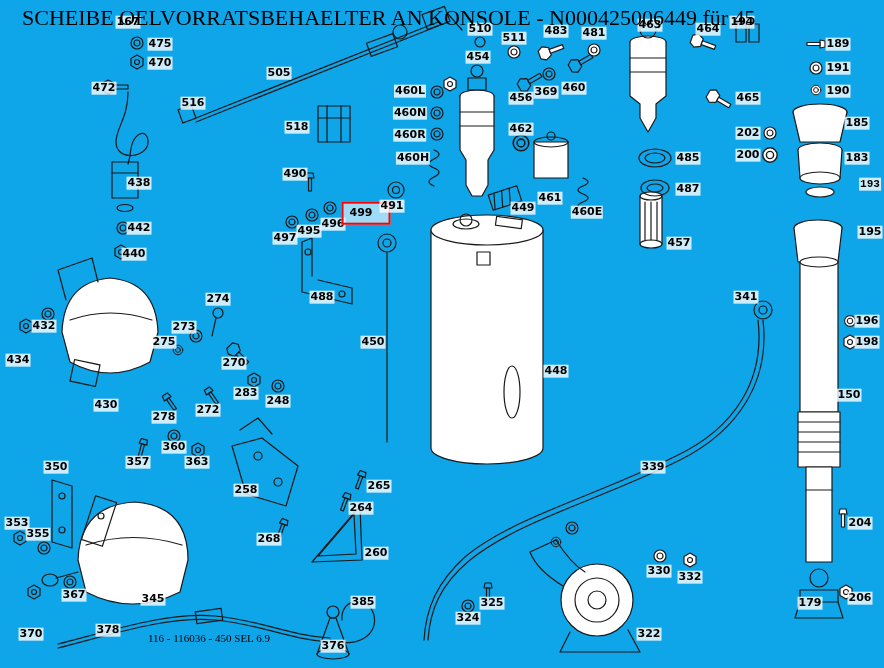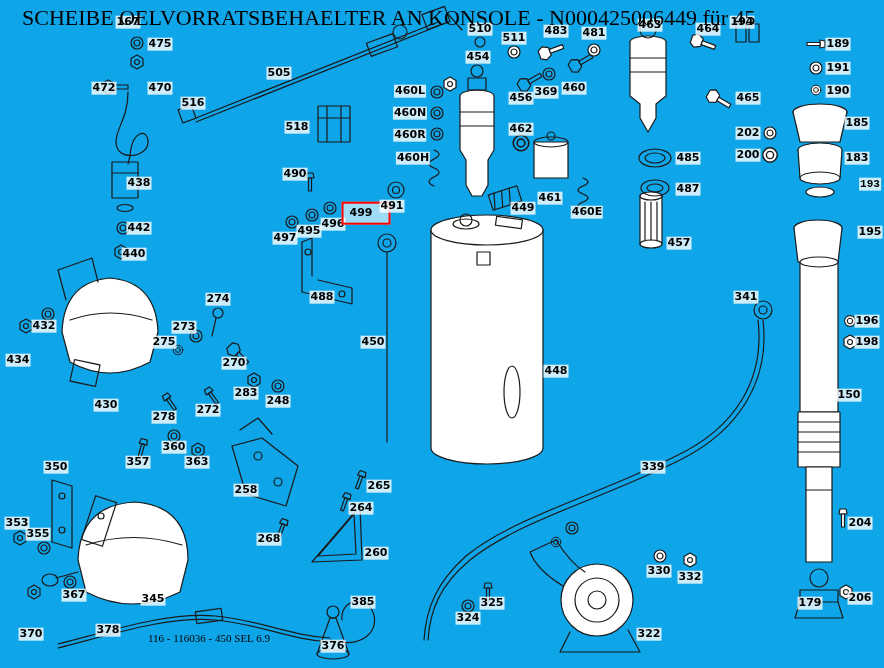--- a/index.html
+++ b/index.html
@@ -309,21 +309,21 @@
         <use href="#washer" transform="translate(660,556)"></use>
         <use href="#nut" transform="translate(690,560)"></use>
       </g>
 
     </g>
   </svg>
 
   <div class="labels-layer" id="labels">
       <span class="part-label" style="left: 128px; top: 22px;">167</span>
       <span class="part-label" style="left: 160px; top: 44px;">475</span>
-      <span class="part-label" style="left: 160px; top: 63px; margin-top: 25px;">470</span>
+      <span class="part-label" style="left: 160px; top: 63px;">470</span>
       <span class="part-label" style="left: 104px; top: 88px;">472</span>
       <span class="part-label" style="left: 193px; top: 103px;">516</span>
       <span class="part-label" style="left: 279px; top: 73px;">505</span>
       <span class="part-label" style="left: 297px; top: 127px;">518</span>
       <span class="part-label" style="left: 295px; top: 174px;">490</span>
       <span class="part-label" style="left: 285px; top: 238px;">497</span>
       <span class="part-label" style="left: 309px; top: 231px;">495</span>
       <span class="part-label" style="left: 333px; top: 224px;">496</span>
       <span class="part-label highlighted" style="border-color: rgb(255, 0, 0); left: 366px; top: 213px;">499</span>
       <span class="part-label" style="left: 392px; top: 206px;">491</span>

